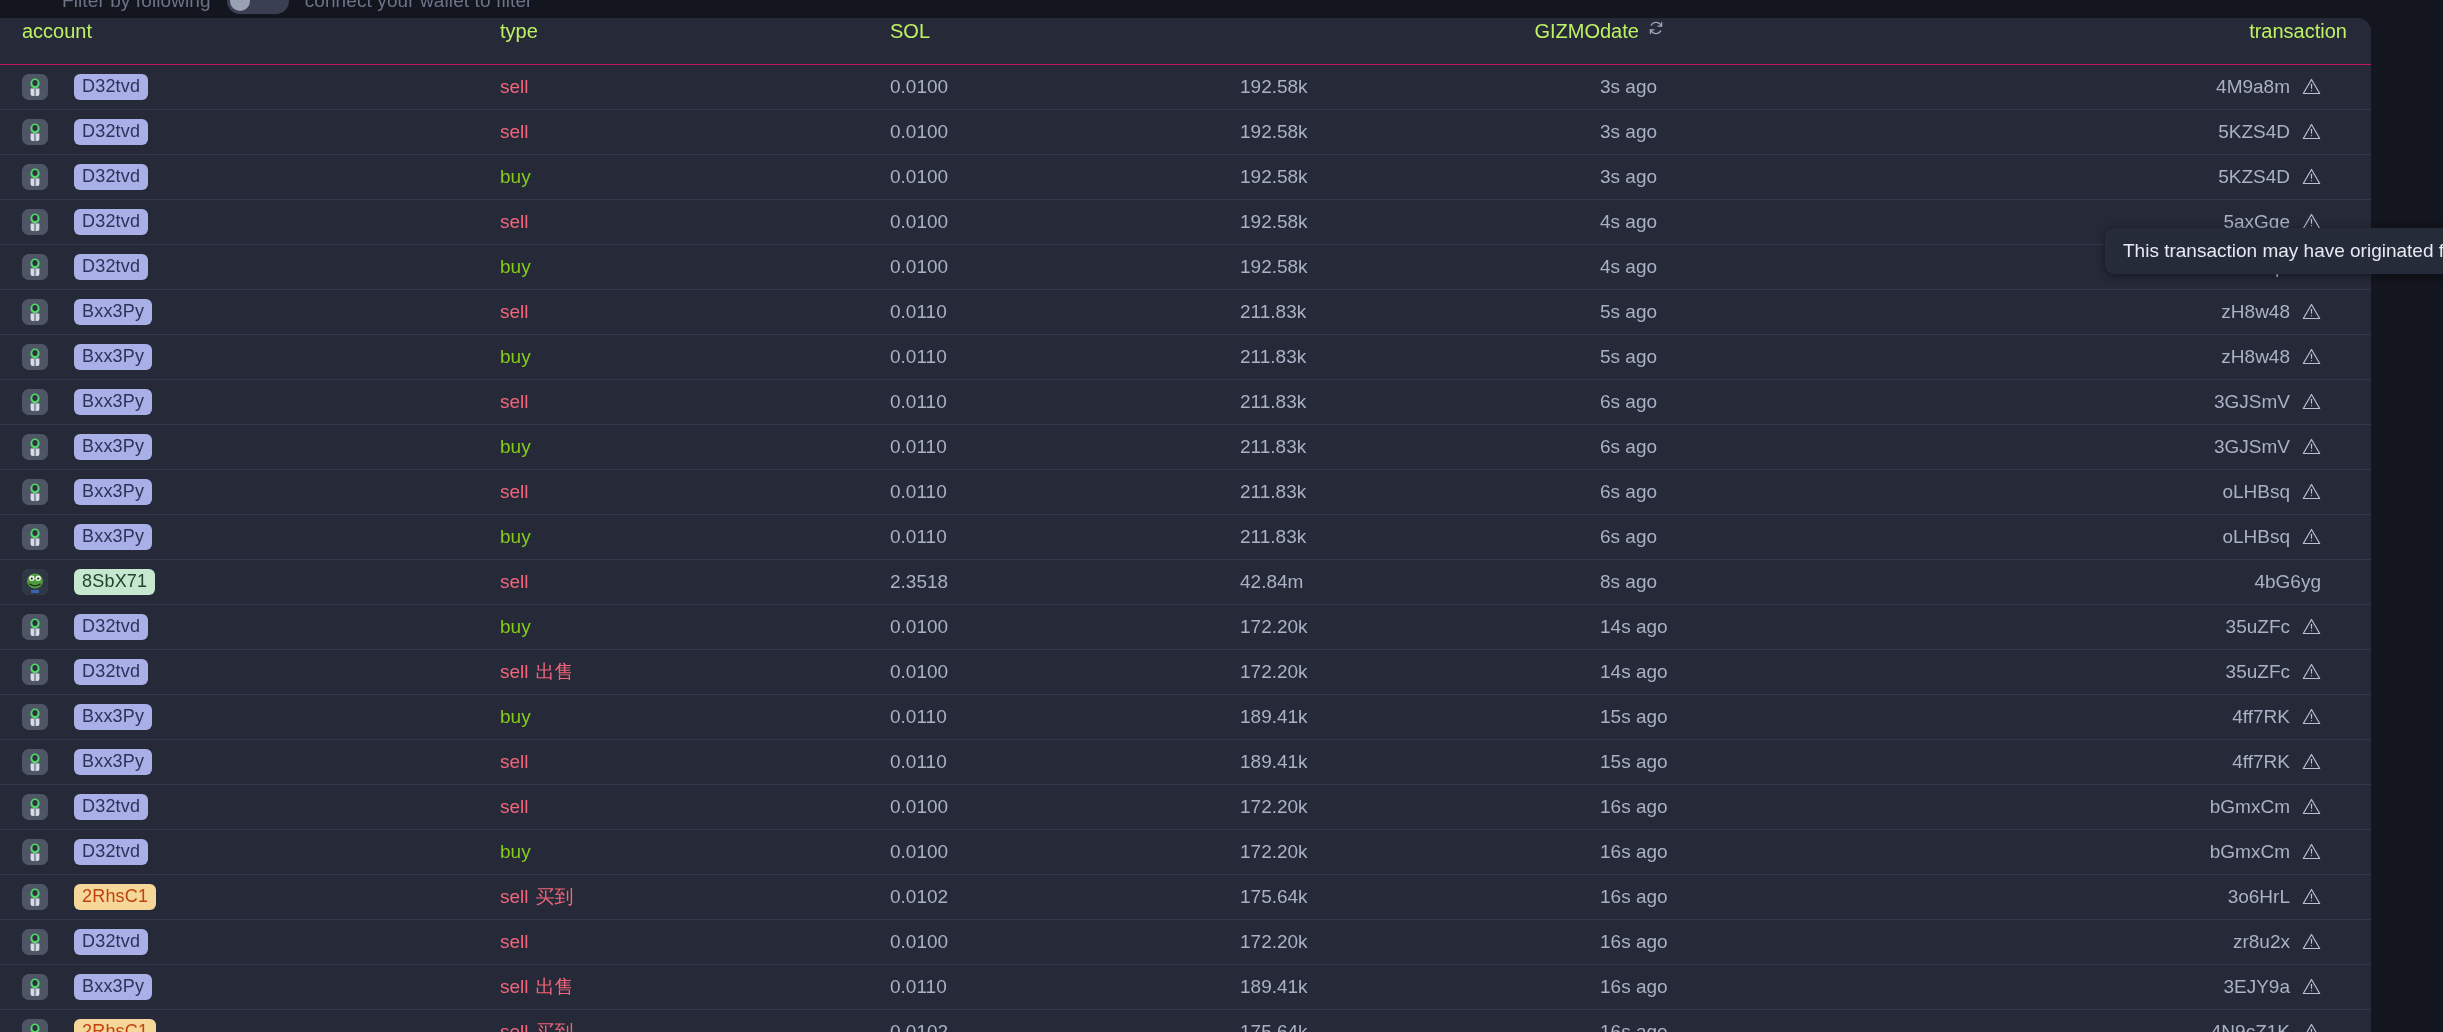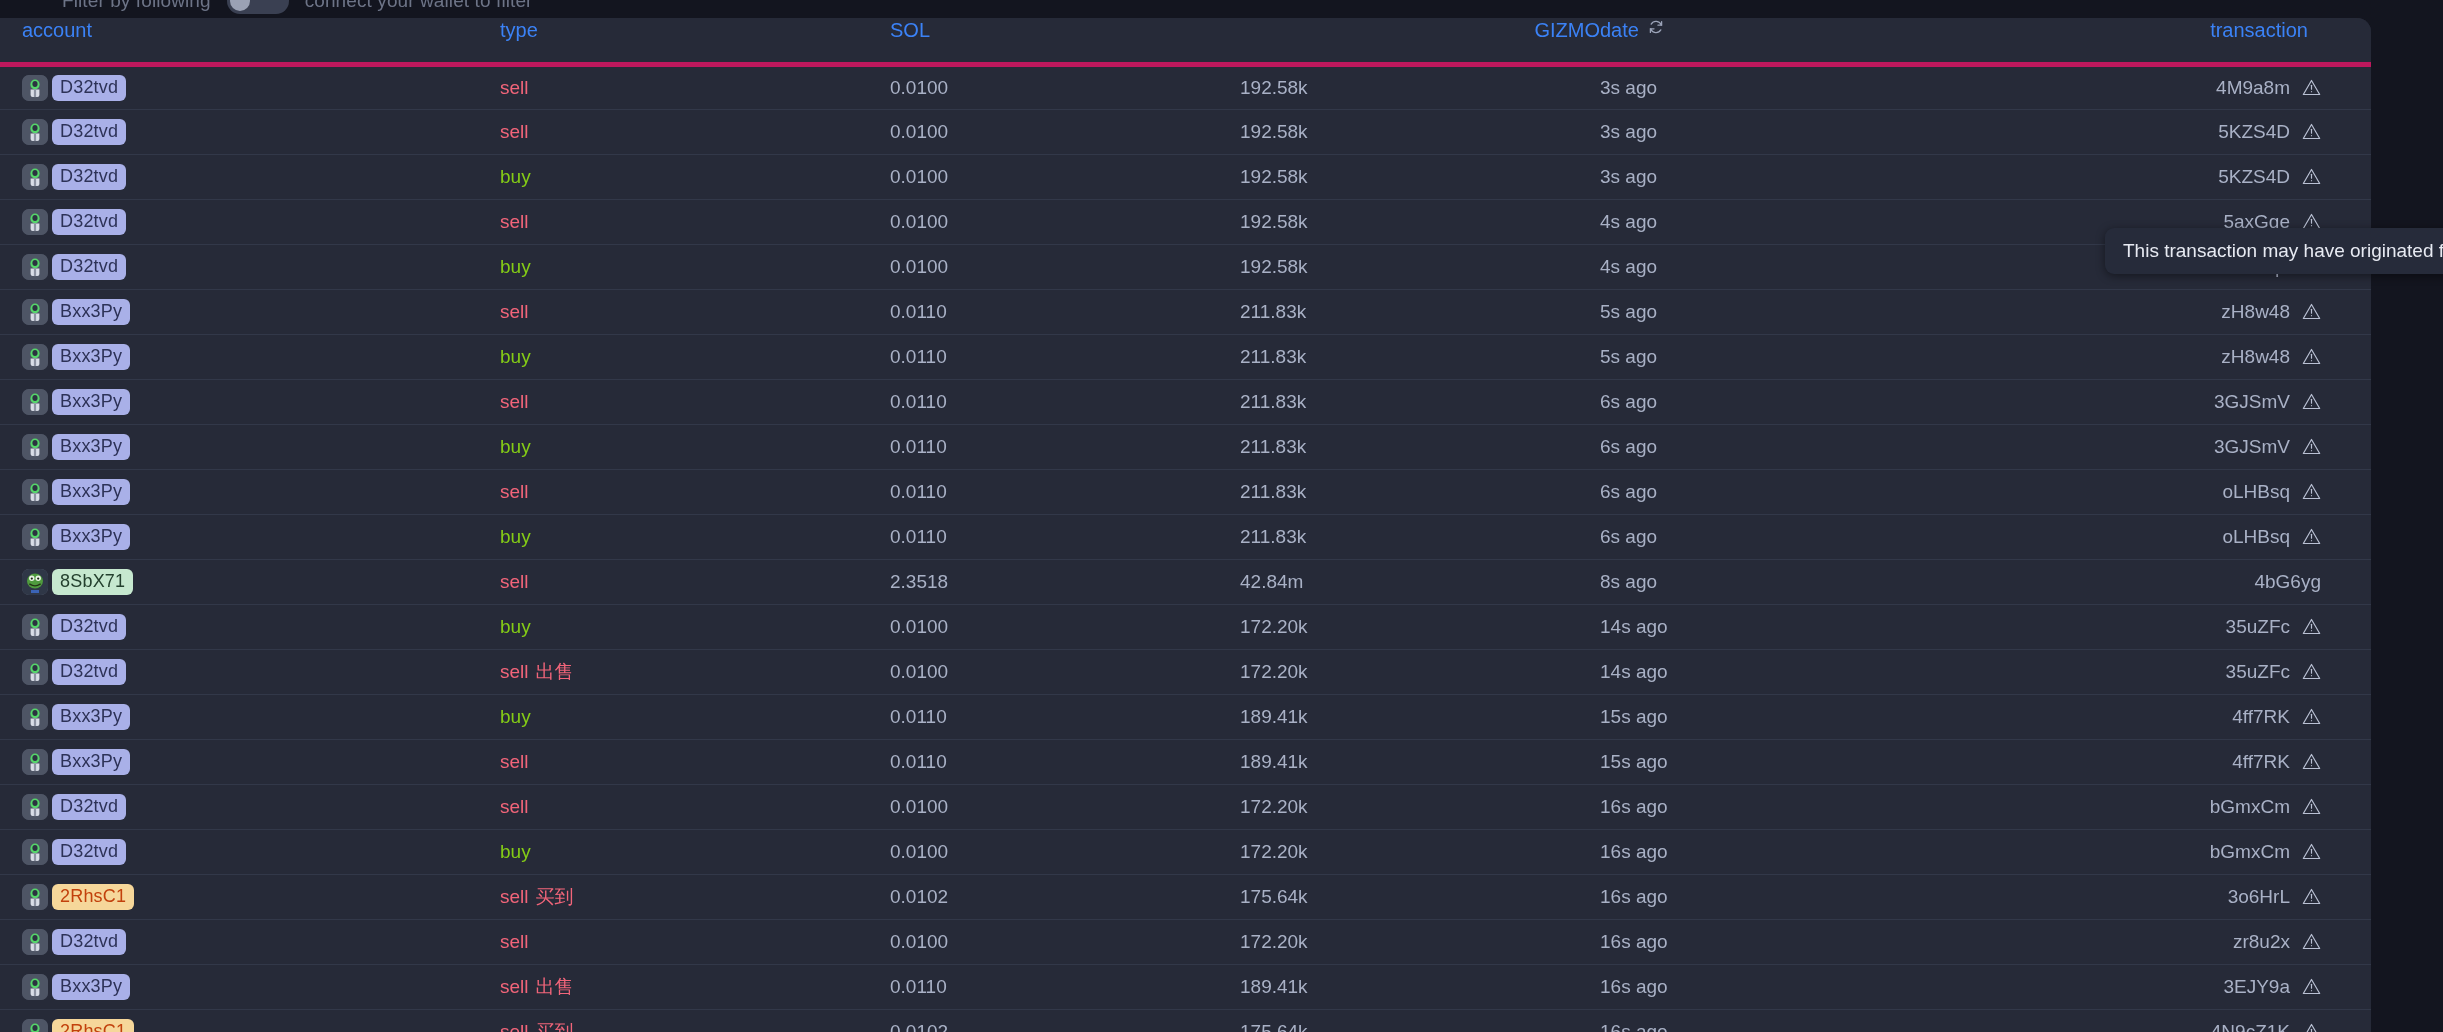--- a/index.html
+++ b/index.html
@@ -59,53 +59,53 @@
     background: #262a38;
     border-top-right-radius: 14px;
     overflow: hidden;
   }
 
   table { width: 100%; border-collapse: collapse; table-layout: fixed; }
 
   thead th {
     font-weight: 400;
     font-size: 20px;
-    color: #3b82f6;
+    color: #bef264;
     padding: 0 0 18px 0;
     height: 46px;
     vertical-align: middle;
-    border-bottom: 5px solid #be185d;
+    border-bottom: 1px solid #be185d;
     background: #262a38;
   }
   th.c-account   { width: 500px;  text-align: left;  padding-left: 22px; }
   th.c-type      { width: 390px;  text-align: left; }
   th.c-sol       { width: 350px;  text-align: left; }
   th.c-gizmo     { width: 360px;  text-align: right; }
   th.c-date      { width: 470px;  text-align: left; }
-  th.c-tx        { width: 301px;  text-align: right; padding-right: 63px; }
+  th.c-tx        { width: 301px;  text-align: right; padding-right: 24px; }
 
   .hdr-inner { display: inline-flex; gap: 9px; }
   .refresh-icon { display: inline-block; width: 16px; height: 16px; color: #9ba3b8; }
   .refresh-icon svg { display: block; }
 
   tbody tr { height: 45px; }
   tbody td {
     font-size: 19px;
     color: #a9b1c6;
     border-bottom: 1px solid #323849;
     vertical-align: middle;
     padding: 0;
   }
   tbody tr:last-child td { border-bottom: none; }
 
   td.c-account { padding-left: 22px; }
   td.c-tx { text-align: right; padding-right: 50px; }
 
   
-  .acct { display: flex; align-items: center; gap: 4px; }
+  .acct { display: flex; align-items: center; gap: 26px; }
   .avatar {
     width: 26px; height: 26px;
     border-radius: 7px;
     background: #4e5565;
     flex: 0 0 auto;
     position: relative;
     overflow: hidden;
   }
   .avatar svg { display:block; width: 26px; height: 26px; }
   .badge {

